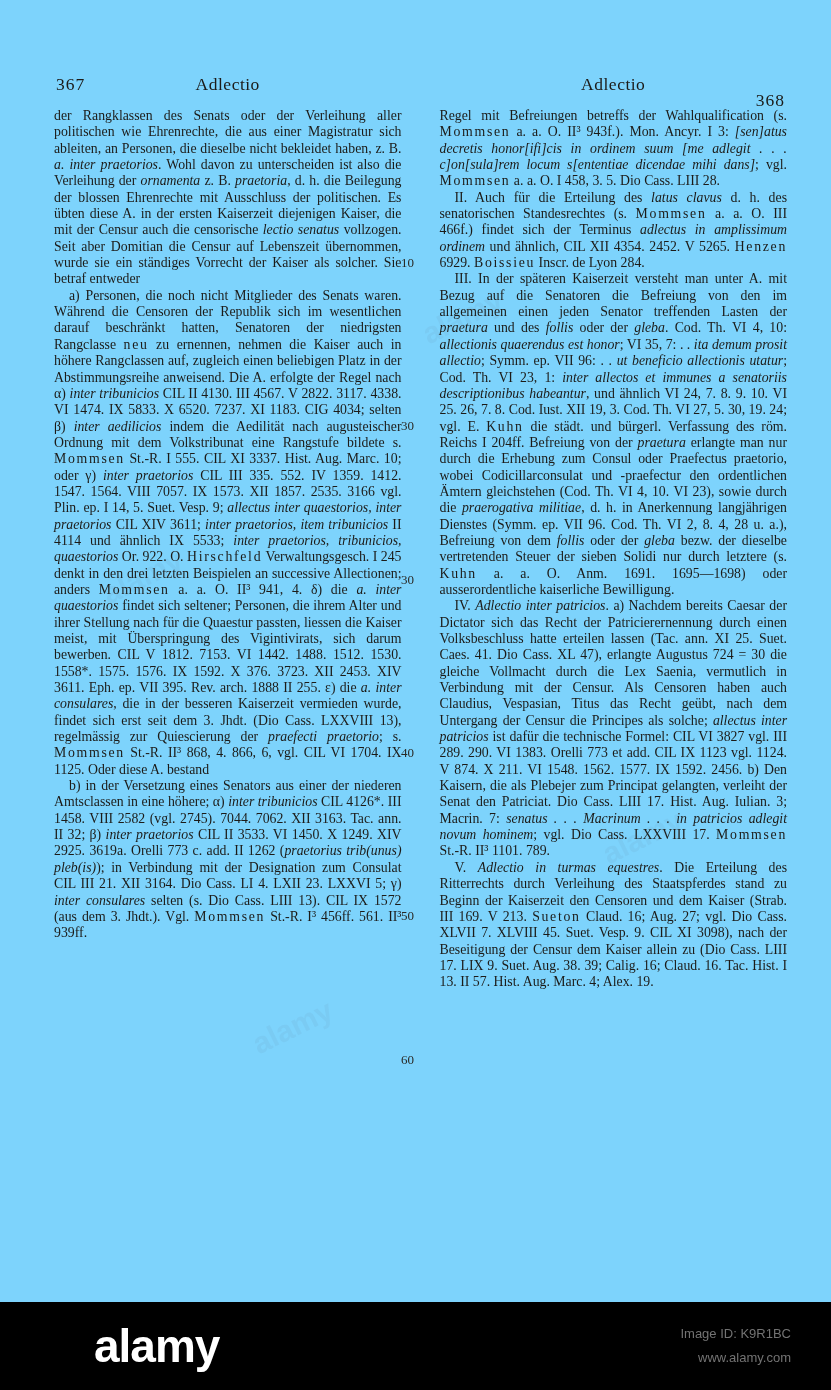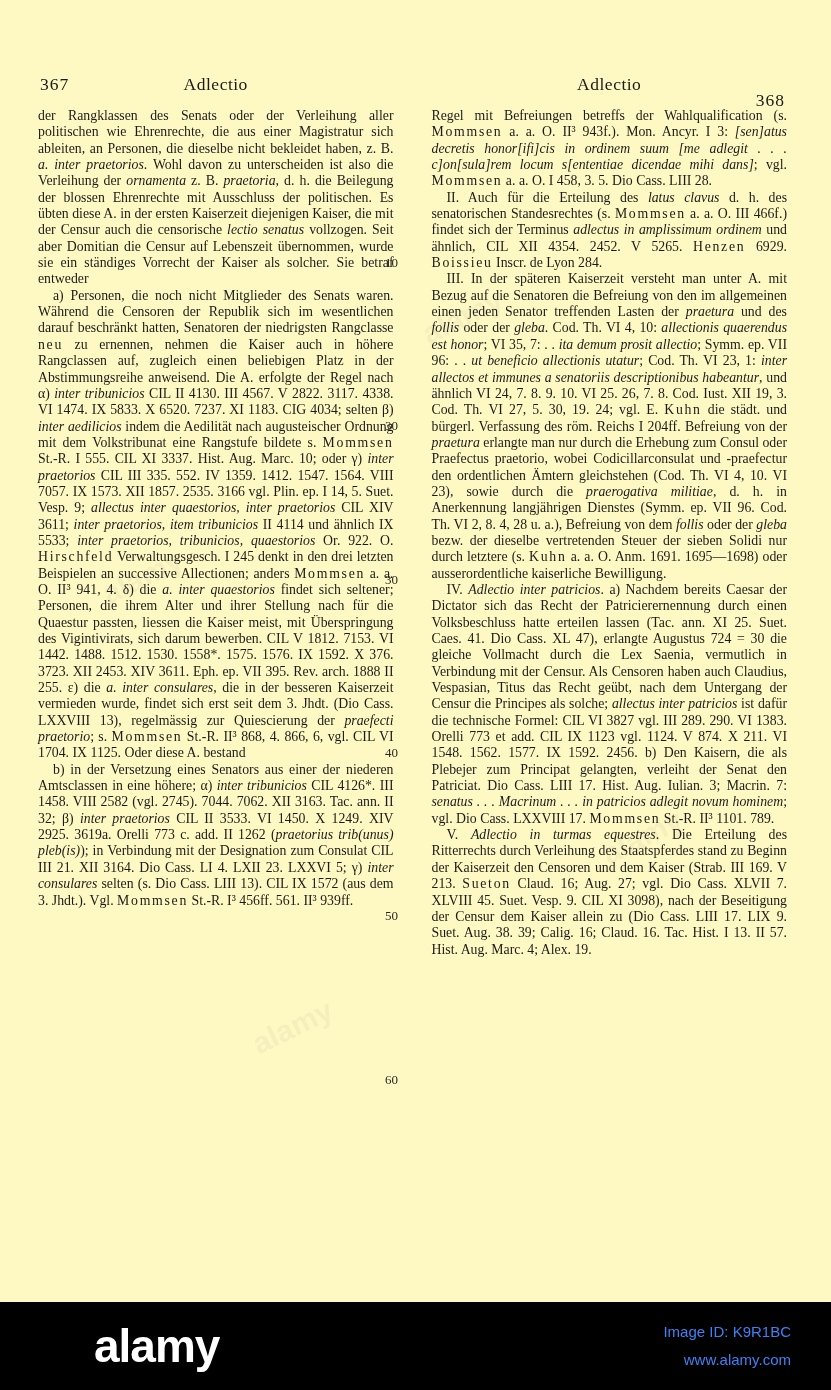--- a/index.html
+++ b/index.html
@@ -6,22 +6,22 @@
   html,body { width:831px; height:1390px; }
   body {
     background:#fbfaf6;
     font-family:"Liberation Serif","DejaVu Serif",serif;
     color:#1c1b18;
     position:relative;
     overflow:hidden;
   }
   .page {
     position:absolute; top:0; left:0; right:0; bottom:88px;
-    background:#fef9c3;
-    padding:74px 44px 0 38px;
+    background:#7dd3fc;
+    padding:74px 44px 0 54px;
     overflow:hidden;
   }
   .header-row { display:flex; gap:38px; margin-bottom:13px; }
   .header-cell { flex:1; position:relative; font-size:17.5px; text-align:center; letter-spacing:0.5px; }
   .header-cell .pgnum-left { position:absolute; left:2px; top:0; letter-spacing:1px; }
   .header-cell .pgnum-right { position:absolute; right:2px; top:16px; letter-spacing:1px;margin-left:16px; }
   .cols { display:flex; gap:38px; position:relative; }
   .col { flex:1; font-size:13.8px; line-height:16.35px; text-align:justify; }
   .para { margin:0; }
   .para.indent { text-indent:15px; }
@@ -37,21 +37,21 @@
     pointer-events:none;
   }
   .bar {
     position:absolute; left:0; right:0; bottom:0; height:88px;
     background:#000; color:#fff;
     display:flex; align-items:center; justify-content:space-between;
     padding:0 40px 0 94px;
     font-family:"Liberation Sans",sans-serif;
   }
   .alamy-logo { font-size:46px; font-weight:bold; letter-spacing:-1px; color:#fff; }
-  .bar-right { text-align:right; font-size:15px; line-height:1.85; color:#3b82f6; }
+  .bar-right { text-align:right; font-size:13px; line-height:1.85; color:#737373; }
 </style>
 </head>
 <body>
 
 <div class="page">
 
   <div class="header-row">
     <div class="header-cell">
       <span class="pgnum-left">367</span>
       <span>Adlectio</span>
@@ -76,21 +76,21 @@
       <p class="para indent"><span>III. In der späteren Kaiserzeit versteht man unter A. mit Bezug auf die Senatoren die Befreiung von den im allgemeinen einen jeden Senator treffenden Lasten der </span><span class="it">praetura</span><span> und des </span><span class="it">follis</span><span> oder der </span><span class="it">gleba</span><span>. Cod. Th. VI 4, 10: </span><span class="it">allectionis quaerendus est honor</span><span>; VI 35, 7: . . </span><span class="it">ita demum prosit allectio</span><span>; Symm. ep. VII 96: . . </span><span class="it">ut beneficio allectionis utatur</span><span>; Cod. Th. VI 23, 1: </span><span class="it">inter allectos et immunes a senatoriis descriptionibus habeantur</span><span>, und ähnlich VI 24, 7. 8. 9. 10. VI 25. 26, 7. 8. Cod. Iust. XII 19, 3. Cod. Th. VI 27, 5. 30, 19. 24; vgl. E. </span><span class="sp">Kuhn</span><span> die städt. und bürgerl. Verfassung des röm. Reichs I 204ff. Befreiung von der </span><span class="it">praetura</span><span> erlangte man nur durch die Erhebung zum Consul oder Praefectus praetorio, wobei Codicillarconsulat und -praefectur den ordentlichen Ämtern gleichstehen (Cod. Th. VI 4, 10. VI 23), sowie durch die </span><span class="it">praerogativa militiae</span><span>, d. h. in Anerkennung langjährigen Dienstes (Symm. ep. VII 96. Cod. Th. VI 2, 8. 4, 28 u. a.), Befreiung von dem </span><span class="it">follis</span><span> oder der </span><span class="it">gleba</span><span> bezw. der dieselbe vertretenden Steuer der sieben Solidi nur durch letztere (s. </span><span class="sp">Kuhn</span><span> a. a. O. Anm. 1691. 1695—1698) oder ausserordentliche kaiserliche Bewilligung.</span></p>
       <p class="para indent"><span>IV. </span><span class="it">Adlectio inter patricios</span><span>. a) Nachdem bereits Caesar der Dictator sich das Recht der Patricierernennung durch einen Volksbeschluss hatte erteilen lassen (Tac. ann. XI 25. Suet. Caes. 41. Dio Cass. XL 47), erlangte Augustus 724 = 30 die gleiche Vollmacht durch die Lex Saenia, vermutlich in Verbindung mit der Censur. Als Censoren haben auch Claudius, Vespasian, Titus das Recht geübt, nach dem Untergang der Censur die Principes als solche; </span><span class="it">allectus inter patricios</span><span> ist dafür die technische Formel: CIL VI 3827 vgl. III 289. 290. VI 1383. Orelli 773 et add. CIL IX 1123 vgl. 1124. V 874. X 211. VI 1548. 1562. 1577. IX 1592. 2456. b) Den Kaisern, die als Plebejer zum Principat gelangten, verleiht der Senat den Patriciat. Dio Cass. LIII 17. Hist. Aug. Iulian. 3; Macrin. 7: </span><span class="it">senatus . . . Macrinum . . . in patricios adlegit novum hominem</span><span>; vgl. Dio Cass. LXXVIII 17. </span><span class="sp">Mommsen</span><span> St.-R. II³ 1101. 789.</span></p>
       <p class="para indent"><span>V. </span><span class="it">Adlectio in turmas equestres</span><span>. Die Erteilung des Ritterrechts durch Verleihung des Staatspferdes stand zu Beginn der Kaiserzeit den Censoren und dem Kaiser (Strab. III 169. V 213. </span><span class="sp">Sueton</span><span> Claud. 16; Aug. 27; vgl. Dio Cass. XLVII 7. XLVIII 45. Suet. Vesp. 9. CIL XI 3098), nach der Beseitigung der Censur dem Kaiser allein zu (Dio Cass. LIII 17. LIX 9. Suet. Aug. 38. 39; Calig. 16; Claud. 16. Tac. Hist. I 13. II 57. Hist. Aug. Marc. 4; Alex. 19.</span></p>
     </div>
 
     <span class="gutter-num" style="top:147px">10</span>
     <span class="gutter-num" style="top:310px">30</span>
     <span class="gutter-num" style="top:464px">30</span>
     <span class="gutter-num" style="top:637px">40</span>
     <span class="gutter-num" style="top:800px">50</span>
-    <span class="gutter-num" style="top:964px">60</span>
+    <span class="gutter-num" style="top:944px">60</span>
   </div>
 
   <span class="wm-faint" style="left:100px; top:560px;">alamy</span>
   <span class="wm-faint" style="left:420px; top:300px;">alamy</span>
   <span class="wm-faint" style="left:250px; top:1010px;">alamy</span>
   <span class="wm-faint" style="left:600px; top:820px;">alamy</span>
 </div>
 
 <div class="bar">
   <div class="alamy-logo">alamy</div>

